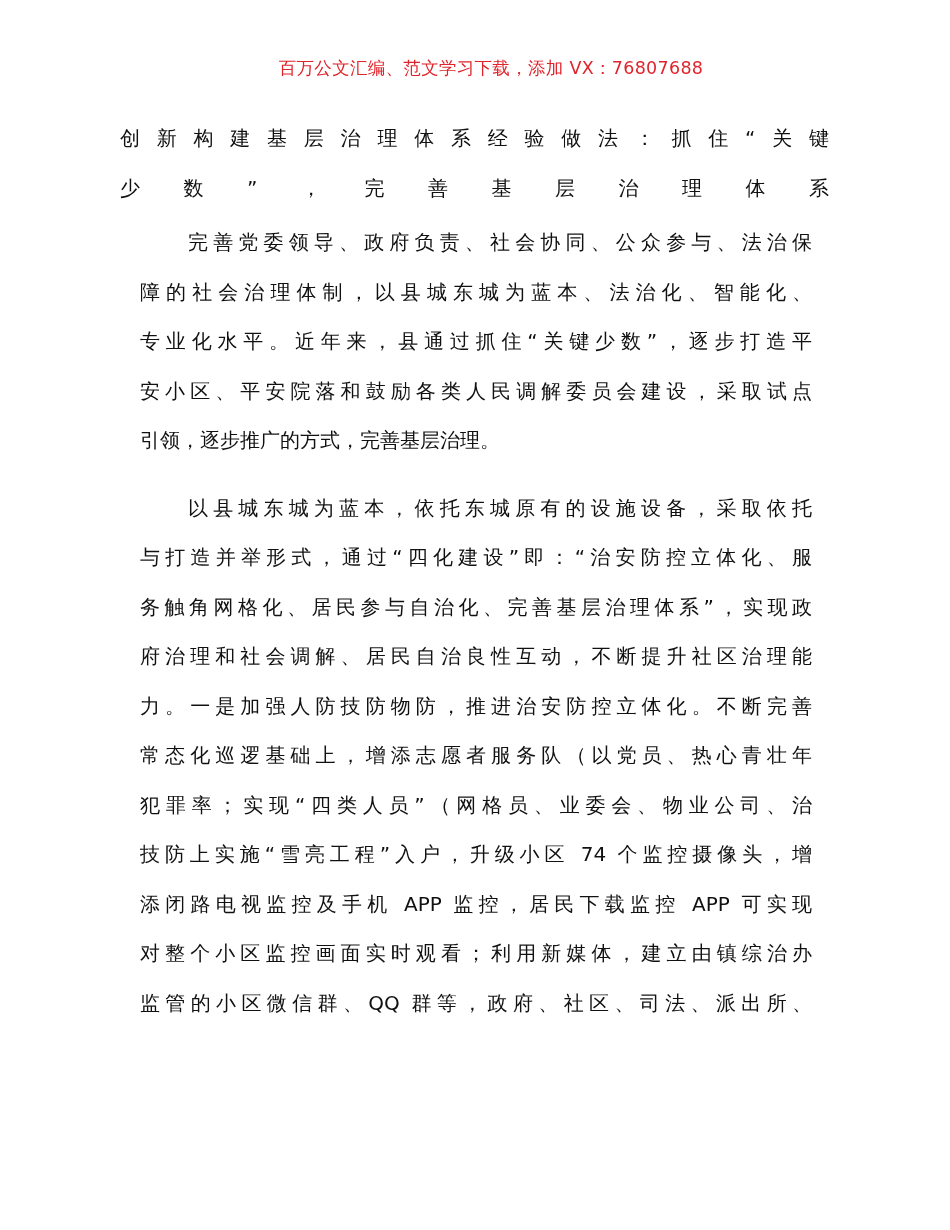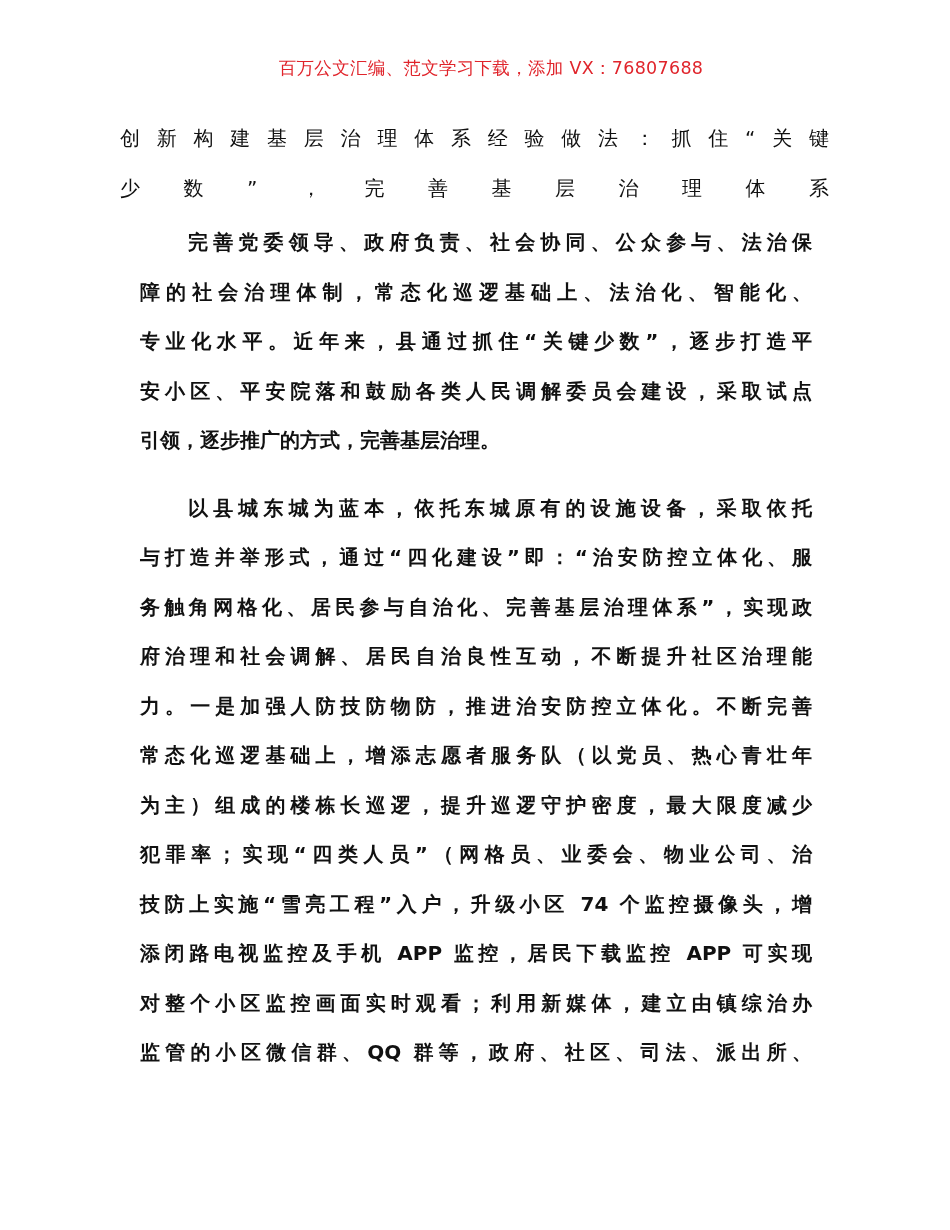--- a/index.html
+++ b/index.html
@@ -4,54 +4,53 @@
   <style>
     html, body { margin: 0; padding: 0; background: #ffffff; }
     body { width: 950px; height: 1230px; position: relative; overflow: hidden;
            font-family: "DejaVu Sans", "Liberation Sans", sans-serif; color: #111; }
     .watermark { position: absolute; top: 56px; left: 16px; width: 950px; text-align: center;
                  font-size: 17.5px; color: #e0242b; letter-spacing: 0.3px; }
     .title { position: absolute; top: 114px; left: 120px; width: 710px; text-align: center;
              font-size: 30px; line-height: 46px; color: #111; letter-spacing: 1px; }
     .title .line { display: block; white-space: nowrap; }
     .body { position: absolute; top: 218px; left: 140px; width: 672px; }
-    .para { margin: 0; font-weight: bold; }
+    .para { margin: 0; }
     .line { display: block; white-space: nowrap; font-size: 20px; line-height: 49.5px;
             height: 49.5px; text-align: justify; text-align-last: justify; }
     .line.last { text-align-last: left; }
     .indent { padding-left: 48px; }
     .gap { height: 9px; }
   </style>
 </head>
 <body>
 
 <div class="watermark">百万公文汇编、范文学习下载，添加 VX：76807688</div>
 
 <div class="title">
   <span class="line">创新构建基层治理体系经验做法：抓住“关键</span>
   <span class="line">少数”，完善基层治理体系</span>
 </div>
 
 <div class="body">
   <div class="para">
     <span class="line indent">完善党委领导、政府负责、社会协同、公众参与、法治保</span>
-    <span class="line">障的社会治理体制，常态化巡逻基础上、法治化、智能化、</span>
+    <span class="line">障的社会治理体制，以县城东城为蓝本、法治化、智能化、</span>
     <span class="line">专业化水平。近年来，县通过抓住“关键少数”，逐步打造平</span>
     <span class="line">安小区、平安院落和鼓励各类人民调解委员会建设，采取试点</span>
     <span class="line last">引领，逐步推广的方式，完善基层治理。</span>
   </div>
   <div class="gap"></div>
   <div class="gap"></div>
   <div class="para">
     <span class="line indent">以县城东城为蓝本，依托东城原有的设施设备，采取依托</span>
     <span class="line">与打造并举形式，通过“四化建设”即：“治安防控立体化、服</span>
     <span class="line">务触角网格化、居民参与自治化、完善基层治理体系”，实现政</span>
     <span class="line">府治理和社会调解、居民自治良性互动，不断提升社区治理能</span>
     <span class="line">力。一是加强人防技防物防，推进治安防控立体化。不断完善</span>
     <span class="line">常态化巡逻基础上，增添志愿者服务队（以党员、热心青壮年</span>
-    <span class="line">为主）组成的楼栋长巡逻，提升巡逻守护密度，最大限度减少</span>
     <span class="line">犯罪率；实现“四类人员”（网格员、业委会、物业公司、治</span>
     <span class="line">技防上实施“雪亮工程”入户，升级小区 74 个监控摄像头，增</span>
     <span class="line">添闭路电视监控及手机 APP 监控，居民下载监控 APP 可实现</span>
     <span class="line">对整个小区监控画面实时观看；利用新媒体，建立由镇综治办</span>
     <span class="line">监管的小区微信群、QQ 群等，政府、社区、司法、派出所、</span>
   </div>
 </div>
 
 </body></html>

